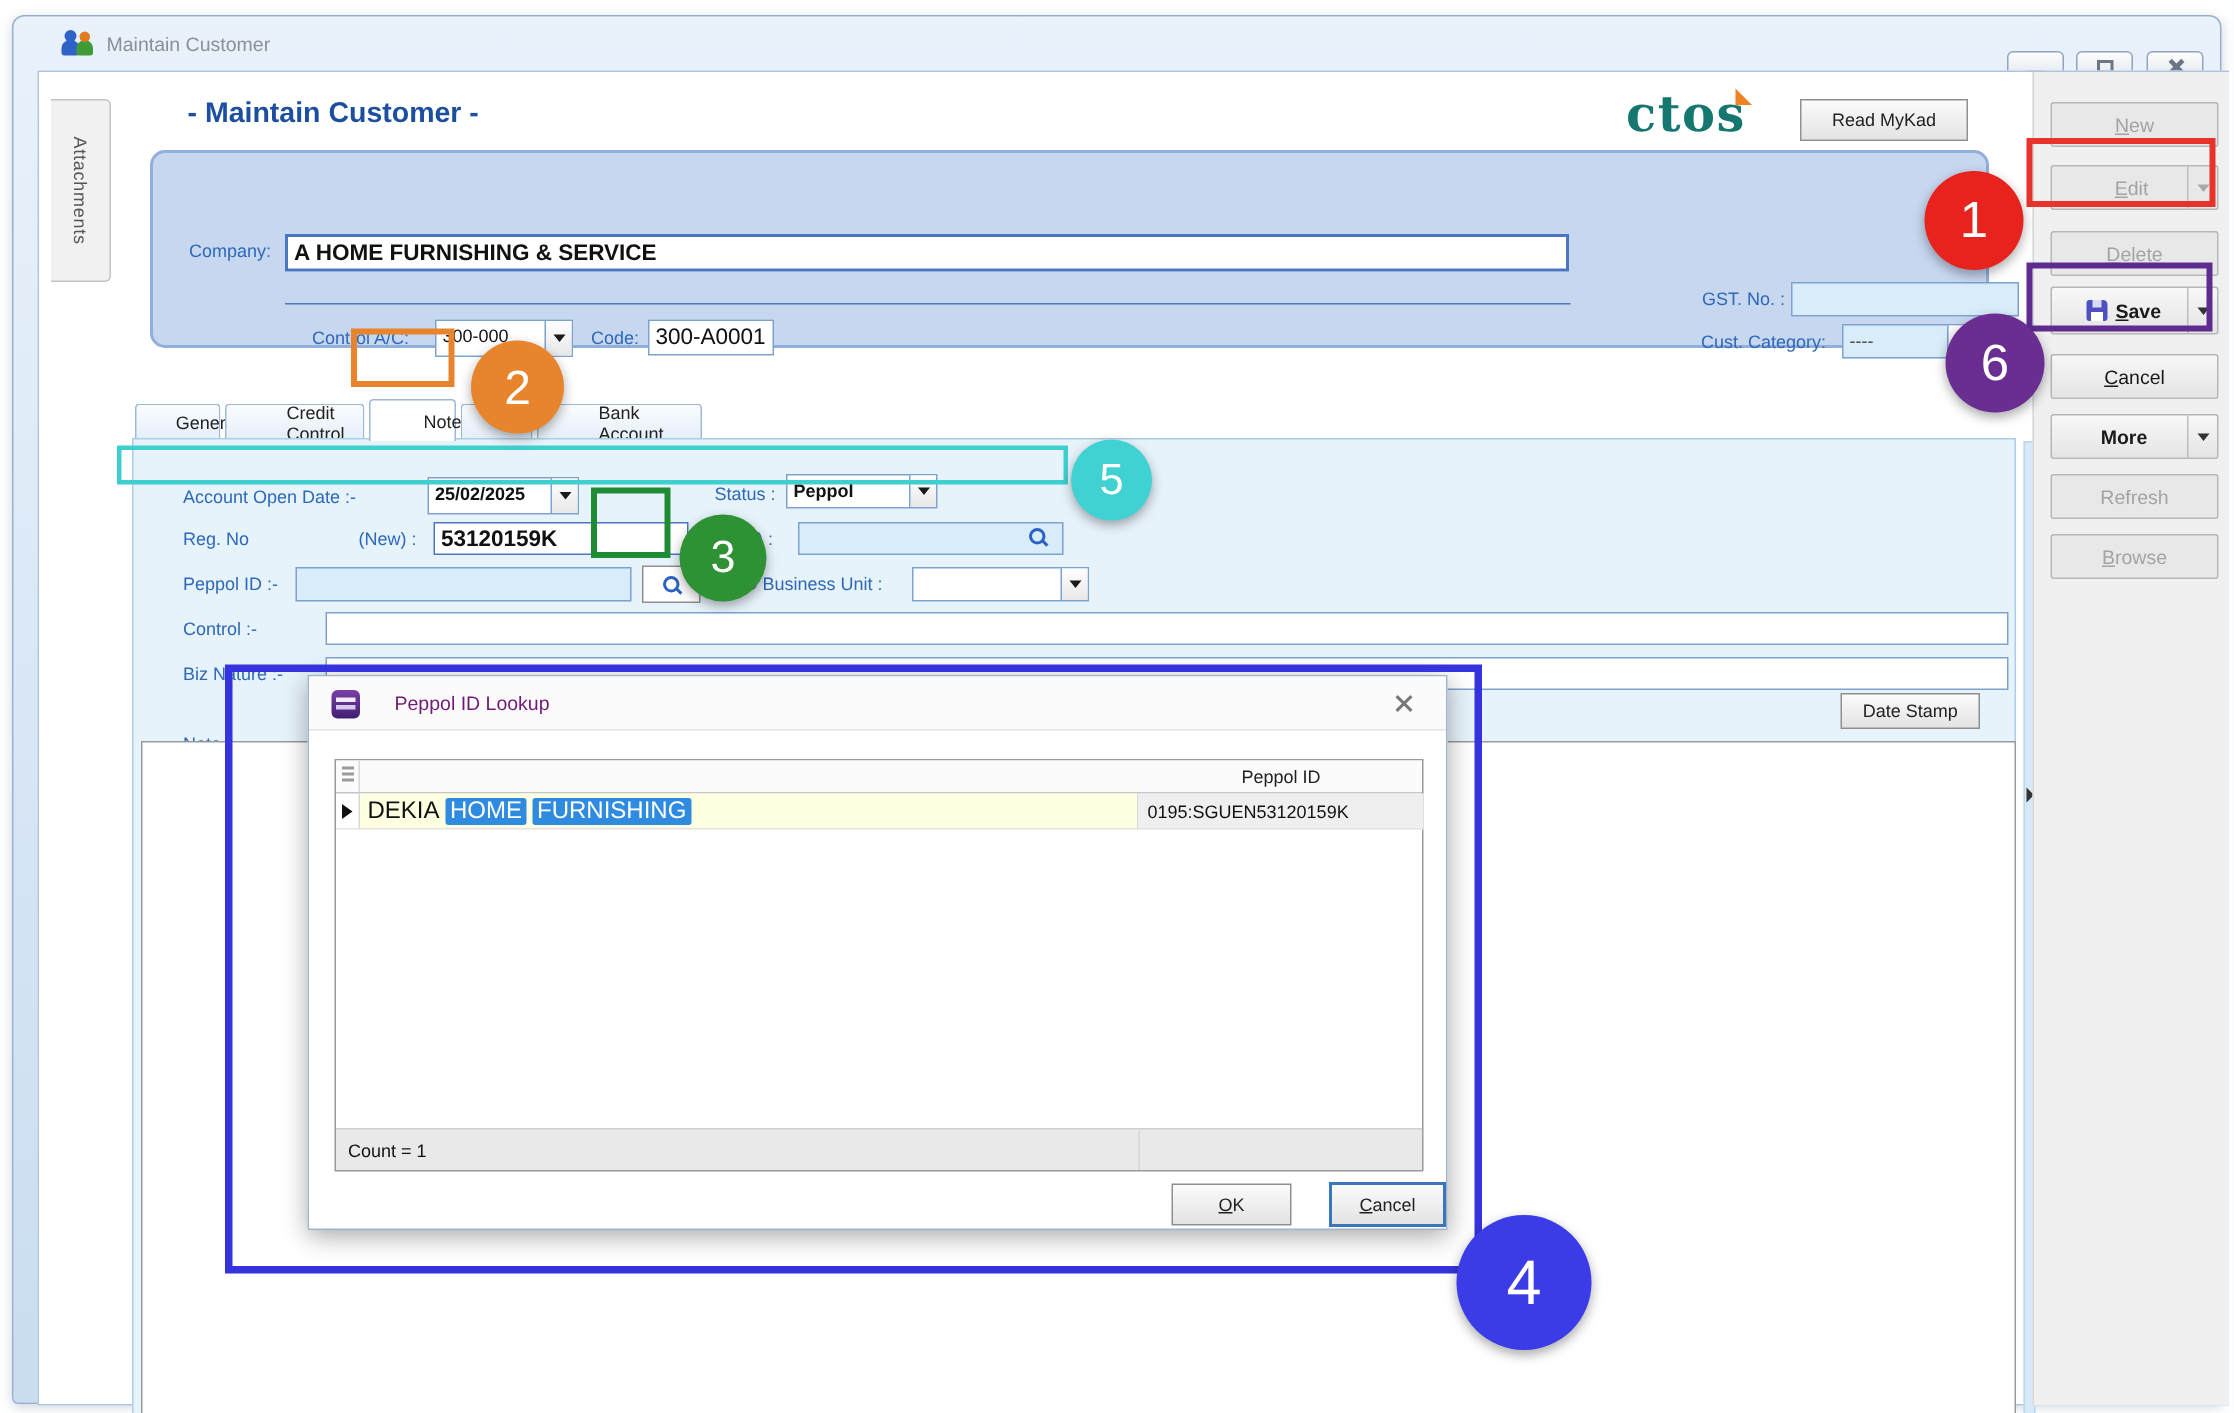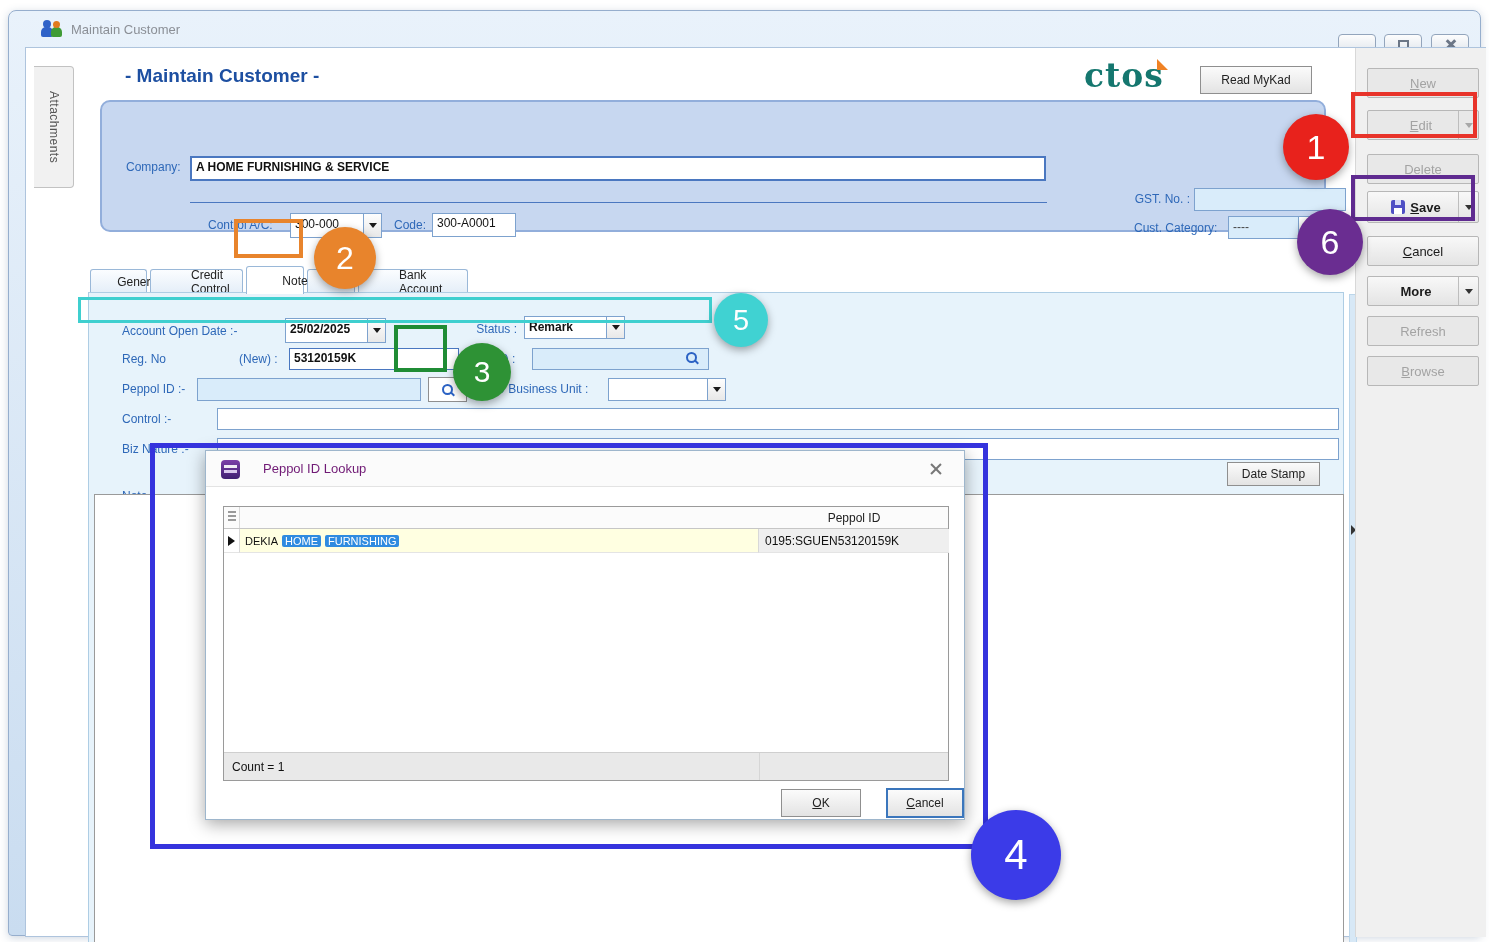--- a/index.html
+++ b/index.html
@@ -42,21 +42,21 @@
   .ctos .tri { position:absolute; right:-4px; top:3px; width:0; height:0;
                border-left:11px solid transparent; border-bottom:11px solid #f08224; transform:rotate(90deg); }
   .btn { border:1px solid #8f8f8f; background:linear-gradient(#fbfbfb,#e3e3e3); font-size:12px; color:#222;
          display:flex; align-items:center; justify-content:center; }
   .read-mykad { position:absolute; left:1174px; top:18px; width:112px; height:28px; }
 
   
   .co-panel { position:absolute; left:74px; top:52px; width:1226px; height:132px; background:#c7d7f0;
               border:2px solid #92aedb; border-radius:10px; }
   .lbl { font-size:12px; color:#2e68b8; white-space:nowrap; position:absolute; }
-  .inp { position:absolute; background:#fff; border:1px solid #7da2ce; font-size:12px; color:#111;
+  .inp { position:absolute; background:#fff; border:1px solid #7da2ce; font-size:15px; color:#111;
          padding:2px 4px; overflow:hidden; white-space:nowrap; }
   .inp.ro { background:#d9ecfa; }
   .combo { position:absolute; background:#fff; border:1px solid #7da2ce; font-size:12px; color:#111; }
   .combo .val { position:absolute; left:4px; top:3px; white-space:nowrap; }
   .combo .arrow { position:absolute; right:0; top:0; bottom:0; width:18px; border-left:1px solid #7da2ce;
                   background:linear-gradient(#fefefe,#e8e8e8); display:flex; align-items:center; justify-content:center; }
   .tri-dn { width:0; height:0; border-left:4px solid transparent; border-right:4px solid transparent; border-top:5px solid #1a1a1a; }
   .underline2 { position:absolute; left:162px; top:68px; width:857px; border-bottom:1px solid #4a77c0; }
 
   
@@ -117,21 +117,21 @@
   .col-ind { position:absolute; left:0; top:0; bottom:0; width:16px; border-right:1px solid #d8d8d8; }
   .hdr-cell { position:absolute; top:0; height:22px; font-size:12px; color:#222; display:flex; align-items:center; justify-content:center; }
   .hdr-name { left:16px; width:519px; border-right:1px solid #d8d8d8; }
   .hdr-pid  { left:535px; width:190px; }
   .grid-row { position:absolute; left:0; top:22px; right:0; height:24px; }
   .cell-ind { position:absolute; left:0; top:0; width:16px; height:24px; border-right:1px solid #d8d8d8; border-bottom:1px solid #e4e4e4; }
   .row-arrow { position:absolute; left:4px; top:7px; width:0; height:0;
                border-top:5px solid transparent; border-bottom:5px solid transparent; border-left:7px solid #111; }
   .cell-name { position:absolute; left:16px; top:0; width:519px; height:24px; background:#ffffe1;
                border-right:1px solid #d8d8d8; border-bottom:1px solid #e4e4e4;
-               font-size:11px; color:#111; display:flex; align-items:center; padding-left:5px; }
+               font-size:16px; color:#111; display:flex; align-items:center; padding-left:5px; }
   .hl-chip { background:#2f8be0; color:#fff; padding:0 3px; border-radius:2px; margin-left:4px; }
   .cell-pid { position:absolute; left:535px; top:0; width:190px; height:24px; background:#efefef;
               border-bottom:1px solid #e4e4e4; font-size:12px; color:#111; display:flex; align-items:center; padding-left:6px; }
   .grid-footer { position:absolute; left:0; bottom:0; right:0; height:28px; background:#e9e9e9; border-top:1px solid #cfcfcf;
                  font-size:12px; color:#111; display:flex; align-items:center; padding-left:8px; }
   .grid-footer .fdiv { position:absolute; left:535px; top:0; bottom:0; width:1px; background:#d6d6d6; }
   .dlg-btn { position:absolute; height:28px; width:80px; font-size:12px; }
   .dlg-btn .u { text-decoration:underline; }
   .dlg-ok { left:575px; top:338px;text-align:right; }
   .dlg-cancel { left:680px; top:337px; width:78px; height:30px; border:2px solid #3b76bc; }
@@ -221,21 +221,21 @@
 
         <span class="lbl" style="left:33px;top:31px">Account Open Date :-</span>
         <div class="combo" style="left:196px;top:25px;width:101px;height:25px">
           <span class="val" style="font-weight:bold">25/02/2025</span>
           <span class="arrow">
               <span class="tri-dn"></span>
             </span>
         </div>
         <span class="lbl" style="left:378px;top:29px;width:50px;text-align:right">Status :</span>
         <div class="combo" style="left:435px;top:23px;width:101px;height:23px">
-          <span class="val" style="font-weight:bold">Remark</span>
+          <span class="val" style="font-weight:bold">Peppol</span>
           <span class="arrow">
               <span class="tri-dn"></span>
             </span>
         </div>
 
         <span class="lbl" style="left:33px;top:59px">Reg. No</span>
         <span class="lbl" style="left:150px;top:59px">(New) :</span>
         <div class="inp" style="left:200px;top:55px;width:170px;height:22px;font-weight:bold;border-color:#4a77c0">53120159K</div>
         <span class="lbl" style="left:393px;top:59px">(Old) :</span>
         <div class="inp ro" style="left:443px;top:55px;width:177px;height:22px"></div>

